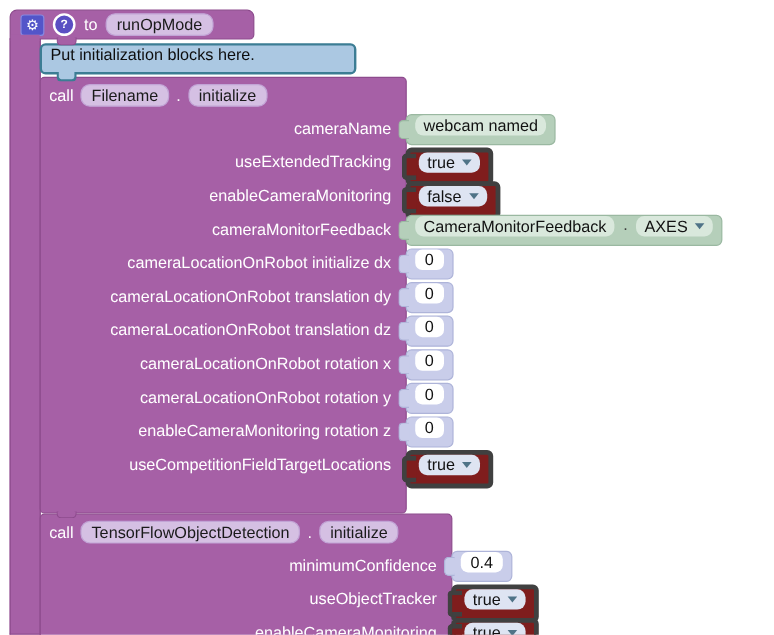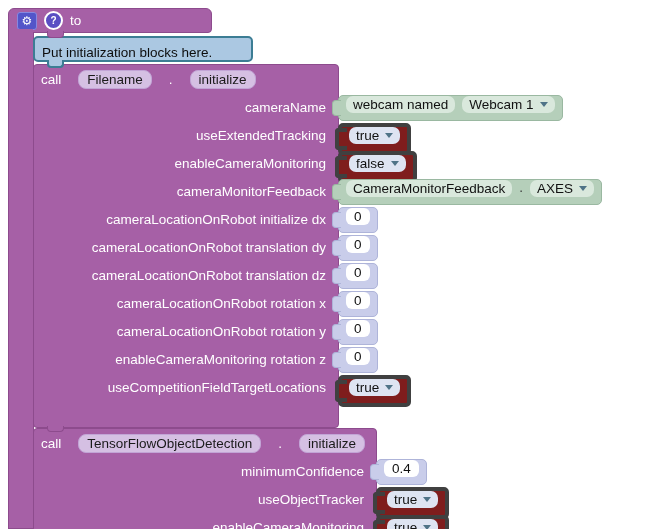--- a/index.html
+++ b/index.html
@@ -36,40 +36,40 @@
     display:flex;align-items:center;justify-content:center;
   }
   .help-badge{
     width:15px;height:15px;border-radius:50%;background:#5a4fc3;border:2px solid #ffffff;
     color:#ffffff;font-size:10px;font-weight:bold;
     display:flex;align-items:center;justify-content:center;
   }
 
   
   .comment-block{
-    left:33px;top:36px;width:220px;height:26px;
+    left:33px;top:36px;width:264px;height:26px;
     background:#abc8e2;border:2px solid #3c7d94;border-radius:5px;
-    display:flex;align-items:flex-end;padding:0 7px;
+    display:flex;align-items:flex-start;padding:0 7px;
     font-size:13.5px;color:#0d0d0d;white-space:nowrap;z-index:2;
   }
   .bump-purple{
     background:#a660a6;border:1px solid #8d4b8d;border-top:none;
     border-radius:0 0 4px 4px;z-index:3;
   }
   .bump-comment{
     background:#abc8e2;border:2px solid #3c7d94;border-top:none;
     border-radius:0 0 4px 4px;z-index:3;
   }
 
   
   .call-block{border-radius:4px;z-index:1;}
   .vuforia-block{left:33px;top:64px;width:306px;height:364px;}
   .tensor-block{left:33px;top:428px;width:344px;height:112px;}
   .hrow{
-    display:flex;align-items:center;height:28px;padding-left:7px;gap:17px;
+    display:flex;align-items:center;height:28px;padding-left:7px;gap:6px;
     color:#ffffff;font-size:13.5px;text-align:center;
   }
   .prow{position:relative;height:28px;}
   .plabel{
     position:absolute;right:12px;top:50%;transform:translateY(-50%);
     color:#ffffff;font-size:13.5px;white-space:nowrap;
   }
 
   
   .vb{
@@ -100,20 +100,21 @@
 </style>
 </head>
 <body>
 
 <div class="abs outer-spine purple"></div>
 <div class="abs seam-patch"></div>
 <div class="abs outer-header purple">
   <span class="gear-badge">⚙</span>
   <span class="help-badge">?</span>
   <span class="kw">to</span>
+  <span class="pfield">runOpMode</span>
 </div>
 
 <div class="abs bump-purple" style="left:47px;top:31px;width:17px;height:7px;"></div>
 <div class="abs bump-comment" style="left:47px;top:60px;width:17px;height:8px;"></div>
 <div class="abs bump-purple" style="left:47px;top:426px;width:17px;height:6px;"></div>
 
 <div class="abs comment-block">
   <span>Put initialization blocks here.</span>
 </div>
 
@@ -122,24 +123,20 @@
     <span class="kw">call</span>
     <span class="pfield">Filename</span>
     <span class="kw">.</span>
     <span class="pfield">initialize</span>
   </div>
 
   <div class="prow">
     <span class="plabel">cameraName</span>
     <div class="vb green">
       <span class="gfield">webcam named</span>
-      <span class="gfield dd">
-        <span>Webcam 1</span>
-        <span class="arrow"></span>
-      </span>
     </div>
   </div>
 
 
   <div class="prow">
     <span class="plabel">useExtendedTracking</span>
     <div class="vb bool">
       <span class="bfield dd">
         <span>true</span>
         <span class="arrow"></span>

